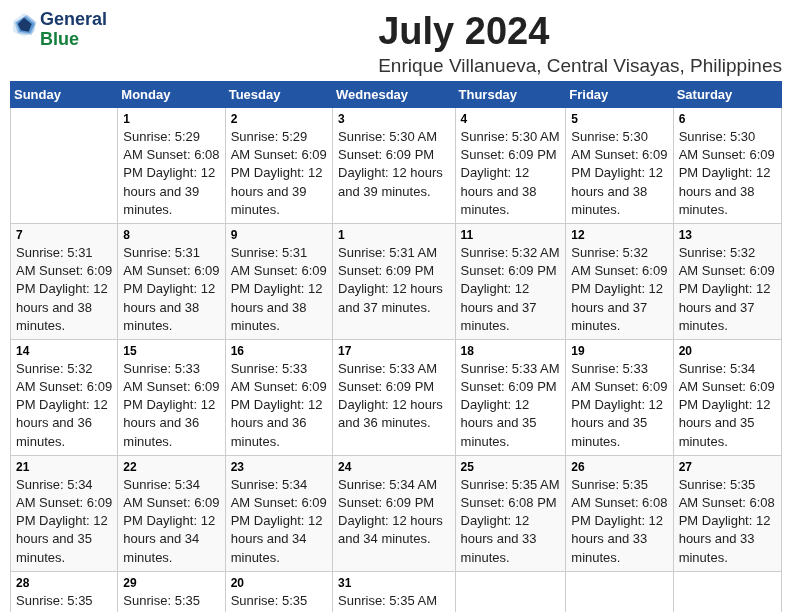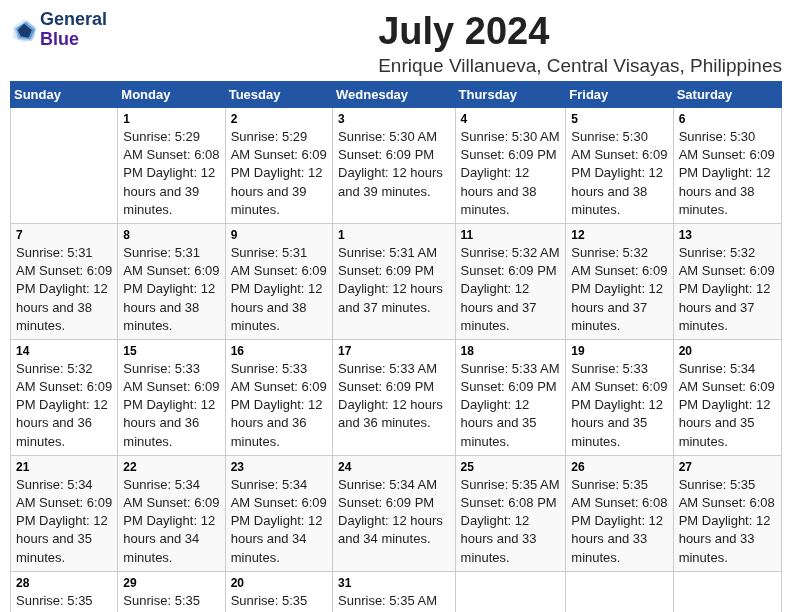--- a/index.html
+++ b/index.html
@@ -11,30 +11,29 @@
       padding: 10px;
     }
     .header-area {
       display: flex;
       align-items: flex-start;
       justify-content: space-between;
       margin-bottom: 4px;
     }
     .logo {
       display: flex;
-      align-items: center;
       gap: 2px;
     }
     .logo-text {
       font-size: 18px;
       font-weight: bold;
       color: #1a3a6b;
       line-height: 1.1;
     }
-    .logo-blue { color: #4c1d95; }
+    .logo-blue { color: #15803d; }
     .logo-icon {
       width: 28px;
       height: 28px;
     }
     .title-block {
       text-align: left;
     }
     .main-title {
       font-size: 38px;
       font-weight: bold;

